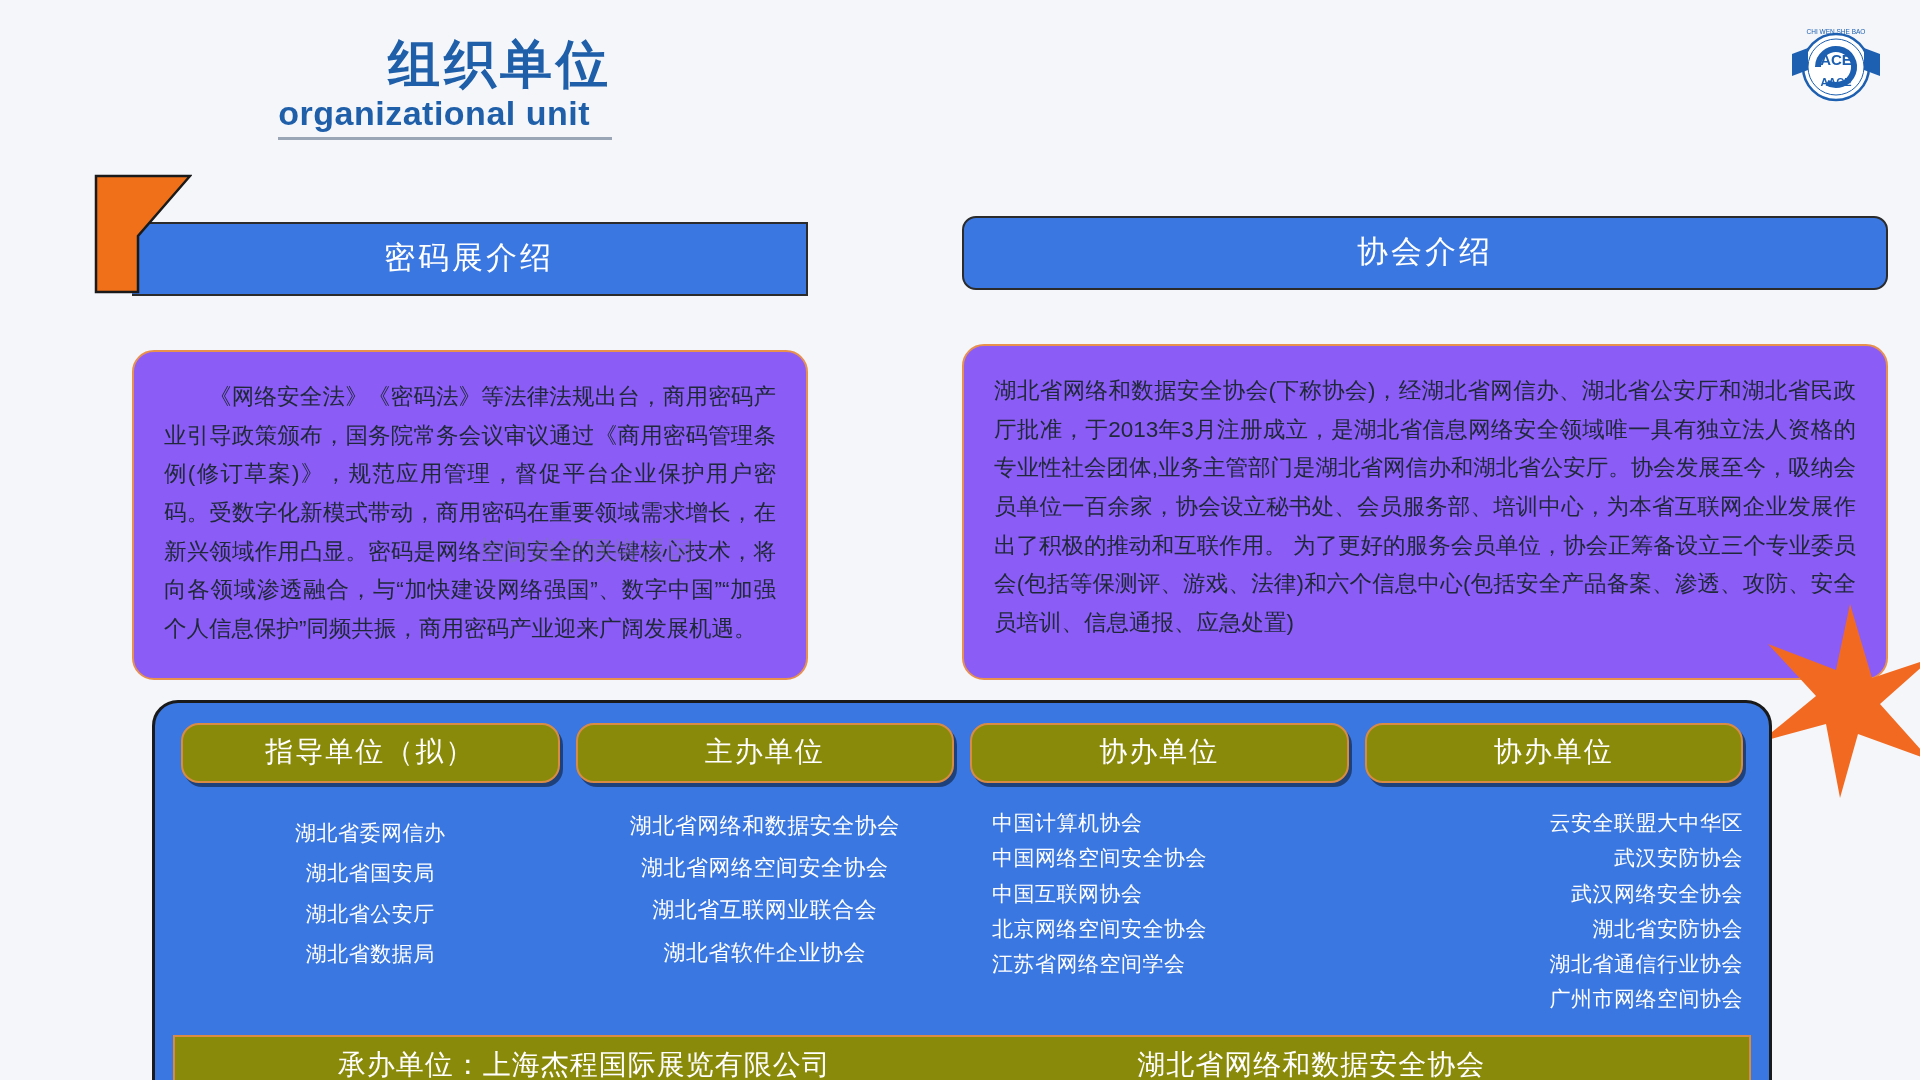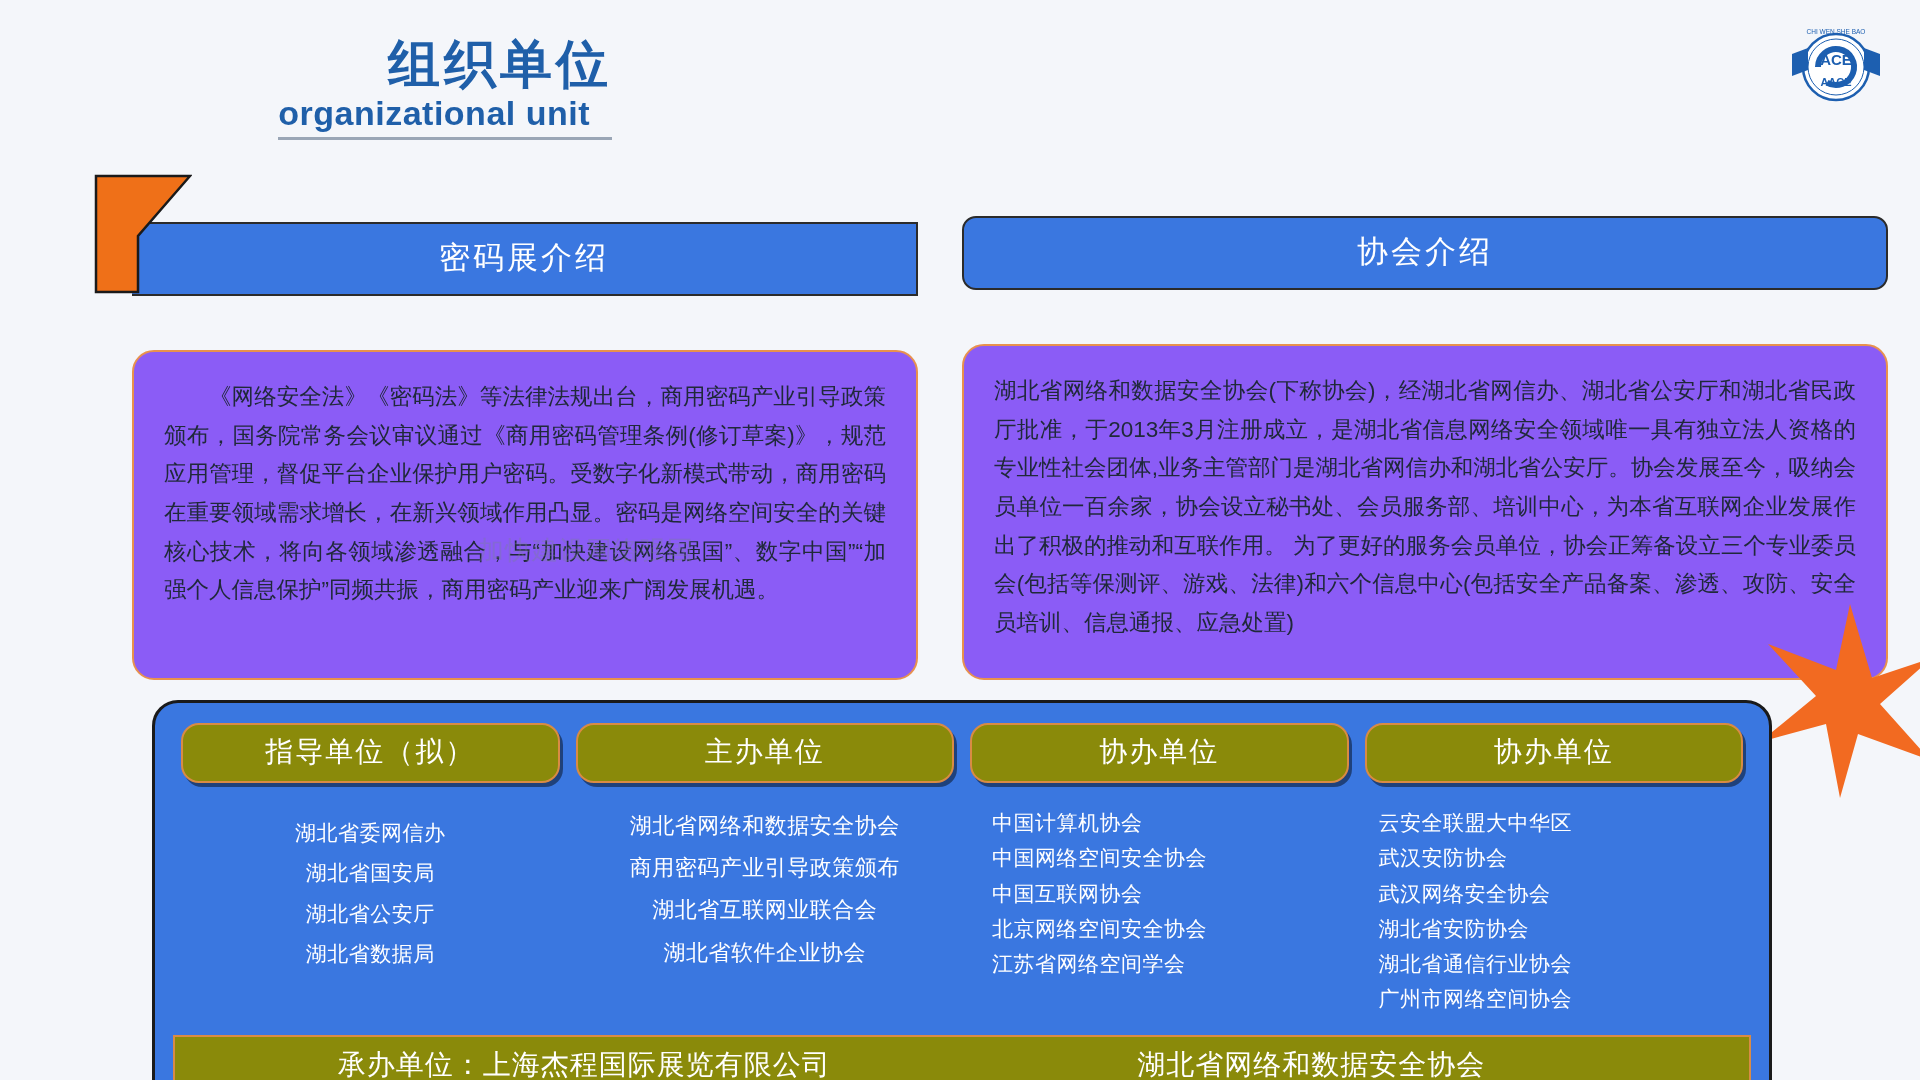--- a/index.html
+++ b/index.html
@@ -70,21 +70,21 @@
     top: 600px;
     width: 180px;
     height: 200px;
     z-index: 1;
   }
 
   
   .panel {
     position: absolute;
   }
-  .panel-left  { left: 132px;  top: 222px;  width: 786px; }
+  .panel-left  { left: 132px;  top: 222px;  width: 676px; }
   .panel-right { left: 962px;  top: 216px;  width: 926px; }
 
   .panel-header {
     background: #3a77e0;
     color: #ffffff;
     font-size: 31px;
     text-align: center;
     padding: 13px 0 15px 0;
     letter-spacing: 3px;
     box-sizing: border-box;
@@ -180,21 +180,21 @@
     font-size: 21px;
     line-height: 1.68;
     letter-spacing: 0.5px;
     white-space: nowrap;
   }
   .col-1 .unit-list { text-align: center; font-size: 22px; margin-top: 30px; }
   .col-1 .unit-list li { line-height: 1.92; }
   .col-2 .unit-list { text-align: center; }
   .col-2 .unit-list li { line-height: 1.92; font-size: 22px; }
   .col-3 .unit-list { text-align: left; padding-left: 22px; }
-  .col-4 .unit-list { text-align: left; padding-left: 14px; }
+  .col-4 .unit-list { text-align: right; padding-left: 14px; }
 
   
   .footer-bar {
     margin-top: 18px;
     background: #8a8a0a;
     border: 2px solid #d98b44;
     color: #ffffff;
     display: flex;
     align-items: center;
     padding: 9px 0 11px 0;
@@ -273,21 +273,21 @@
         <li>湖北省国安局</li>
         <li>湖北省公安厅</li>
         <li>湖北省数据局</li>
       </ul>
     </div>
 
     <div class="unit-col col-2">
       <div class="unit-cap">主办单位</div>
       <ul class="unit-list">
         <li>湖北省网络和数据安全协会</li>
-        <li>商用密码产业引导政策颁布</li>
+        <li>湖北省网络空间安全协会</li>
         <li>湖北省互联网业联合会</li>
         <li>湖北省软件企业协会</li>
       </ul>
     </div>
 
     <div class="unit-col col-3">
       <div class="unit-cap">协办单位</div>
       <ul class="unit-list">
         <li>中国计算机协会</li>
         <li>中国网络空间安全协会</li>

